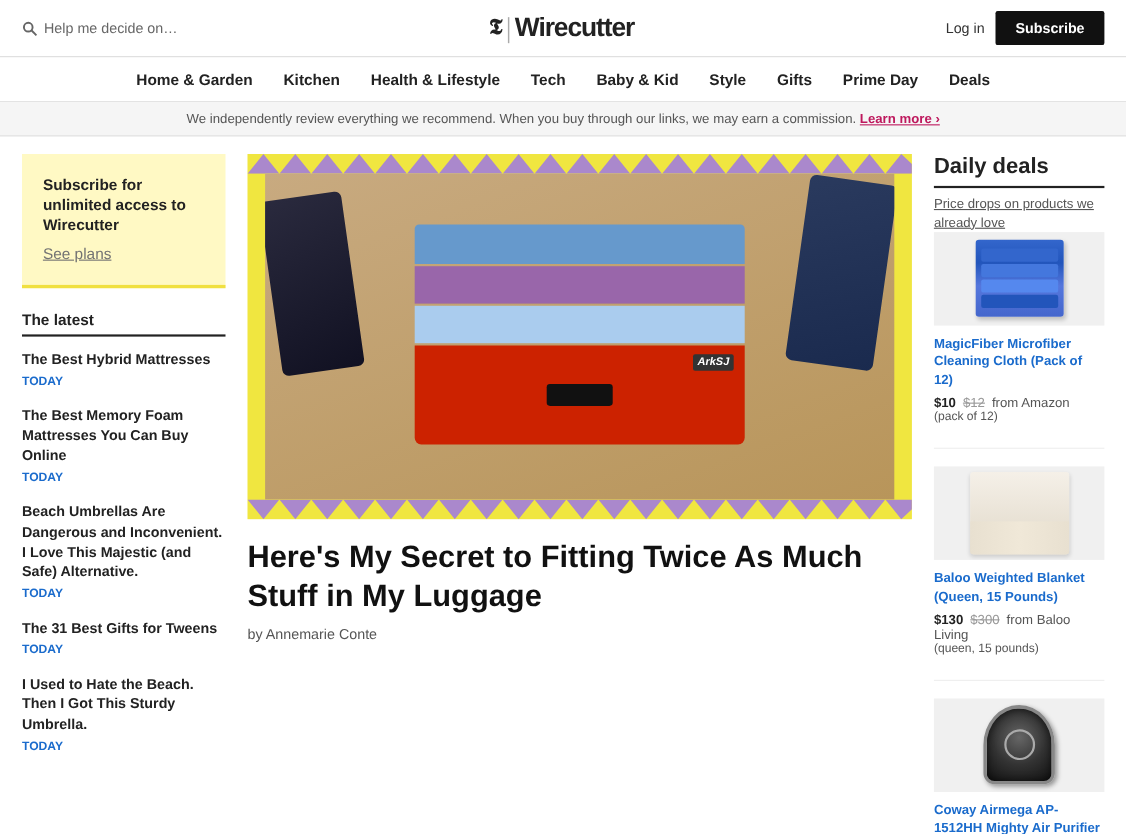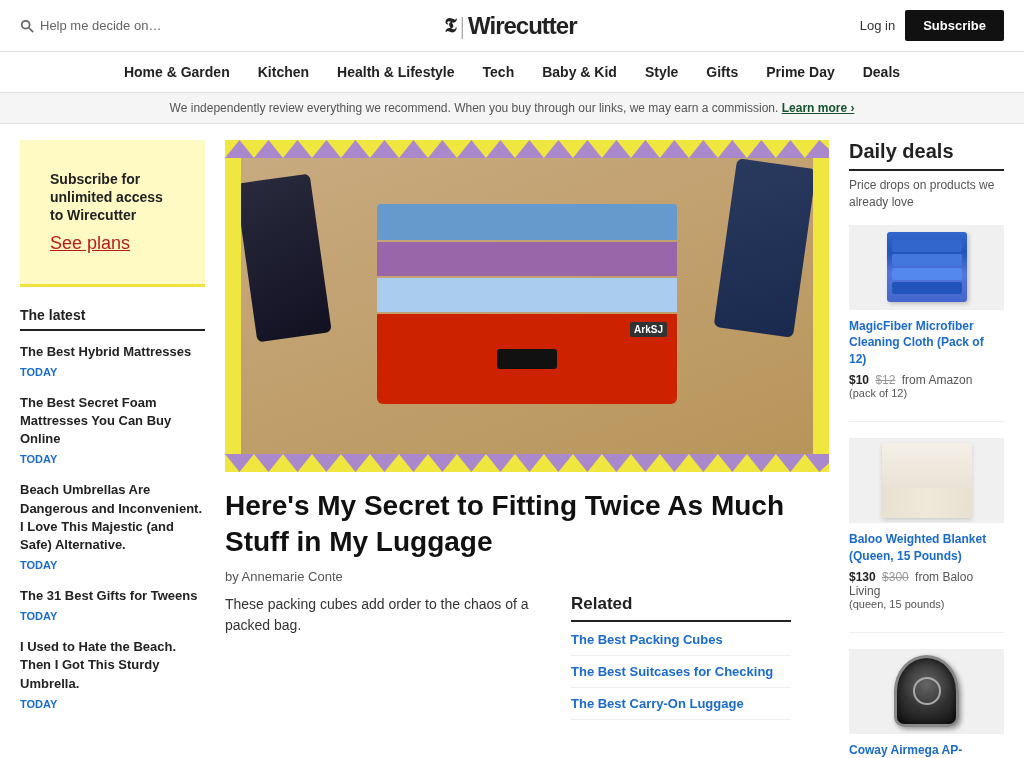--- a/index.html
+++ b/index.html
@@ -13,52 +13,52 @@
     .header-actions { display: flex; align-items: center; gap: 10px; }
     .btn-login { background: none; border: none; cursor: pointer; font-size: 13px; font-family: Liberation Sans, sans-serif; color: #333; }
     .btn-subscribe { background: #111; color: #fff; border: none; padding: 8px 18px; font-size: 13px; font-family: Arial, sans-serif; cursor: pointer; font-weight: bold; border-radius: 2px; }
 
     
     nav { display: flex; align-items: center; justify-content: center; gap: 28px; padding: 12px 4px; border-bottom: 1px solid #ddd; }
     nav a { text-decoration: none; color: #222; font-family: Arial, sans-serif; font-size: 14px; font-weight: 600; white-space: nowrap; }
 
     
     .disclaimer { text-align: center; background: #f5f5f5; padding: 8px 20px; font-family: Arial, sans-serif; font-size: 12px; color: #555; border-bottom: 1px solid #e0e0e0; }
-    .disclaimer a { color: #14532d; font-weight: bold; }
+    .disclaimer a { color: #be185d; font-weight: bold; }
 
     
     .main-container { display: flex; gap: 0; padding: 16px 20px; max-width: 1024px; margin: 0 auto; }
 
     
     .left-sidebar { width: 185px; min-width: 185px; margin-right: 20px; }
-    .subscribe-box { background: #fff9c4; padding: 30px; margin-bottom: 20px; border-bottom: 3px solid #f0e040; }
+    .subscribe-box { background: #fff9c4; padding: 19px; margin-bottom: 20px; border-bottom: 3px solid #f0e040; }
     .subscribe-box h3 { font-size: 14px; font-family: Arial, sans-serif; font-weight: bold; line-height: 1.3; margin-bottom: 8px; }
-    .subscribe-box a { color: #b91c1c; font-family: Arial, sans-serif; font-size: 18px; text-decoration: underline; cursor: pointer; }
+    .subscribe-box a { color: #737373; font-family: Arial, sans-serif; font-size: 14px; text-decoration: underline; cursor: pointer; }
 
     .latest-section h2 { font-family: Arial, sans-serif; font-size: 14px; font-weight: bold; border-bottom: 2px solid #222; padding-bottom: 6px; margin-bottom: 12px; }
     .latest-item { margin-bottom: 14px; }
     .latest-item h3 { font-size: 13px; font-family: Arial, sans-serif; font-weight: bold; line-height: 1.4; margin-bottom: 3px; cursor: pointer; }
     .latest-item .timestamp { color: #1a6bcc; font-family: Arial, sans-serif; font-size: 11px; font-weight: bold; text-transform: uppercase; }
 
     
     .center-content { flex: 1; min-width: 0; margin-right: 20px; }
-    .hero-image-box { position: relative; }
+    .hero-image-box { position: relative; font-style: italic; }
 
     .article-title { font-size: 28px; font-family: Arial, sans-serif; font-weight: bold; line-height: 1.3; margin-bottom: 8px; color: #111; }
     .article-byline { font-family: Arial, sans-serif; font-size: 13px; color: #555; margin-bottom: 10px; }
     .article-desc { font-family: Arial, sans-serif; font-size: 14px; color: #333; line-height: 1.5; max-width: 310px; }
 
     .related-section { float: right; width: 220px; margin-left: 16px; }
     .related-section h3 { font-family: Arial, sans-serif; font-size: 17px; font-weight: bold; border-bottom: 2px solid #222; padding-bottom: 6px; margin-bottom: 10px; }
     .related-link { display: block; font-family: Arial, sans-serif; font-size: 13px; color: #1a6bcc; text-decoration: none; margin-bottom: 8px; font-weight: bold; border-bottom: 1px solid #eee; padding-bottom: 8px; }
 
     
     .right-sidebar { width: 155px; min-width: 155px; }
     .daily-deals h2 { font-family: Arial, sans-serif; font-size: 20px; font-weight: bold; border-bottom: 2px solid #222; padding-bottom: 6px; margin-bottom: 6px; }
-    .daily-deals .subtitle { font-family: Arial, sans-serif; font-size: 12px; color: #555; margin-bottom: 14px; line-height: 1.4; }
+    .daily-deals .subtitle { font-family: Arial, sans-serif; font-size: 12px; color: #555; line-height: 1.4; text-decoration: underline; }
 
     .deal-item { margin-bottom: 16px; border-bottom: 1px solid #eee; padding-bottom: 22px; }
     .deal-img { width: 100%; height: 85px; background: #f0f0f0; margin-bottom: 8px; display: flex; align-items: center; justify-content: center; overflow: hidden; }
     .deal-title { font-family: Arial, sans-serif; font-size: 12px; font-weight: bold; color: #1a6bcc; margin-bottom: 5px; line-height: 1.4; cursor: pointer; }
     .deal-price { font-family: Arial, sans-serif; font-size: 12px; }
     .deal-price .current { font-weight: bold; color: #222; }
     .deal-price .original { color: #999; text-decoration: line-through; margin: 0 3px; }
     .deal-price .from { color: #555; }
     .deal-price .note { color: #555; font-size: 11px; display: block; }
 
@@ -115,21 +115,21 @@
     </div>
 
     <div class="latest-section">
       <h2>The latest</h2>
 
       <div class="latest-item">
         <h3>The Best Hybrid Mattresses</h3>
         <span class="timestamp">TODAY</span>
       </div>
       <div class="latest-item">
-        <h3>The Best Secret Foam Mattresses You Can Buy Online</h3>
+        <h3>The Best Memory Foam Mattresses You Can Buy Online</h3>
         <span class="timestamp">TODAY</span>
       </div>
       <div class="latest-item">
         <h3>Beach Umbrellas Are Dangerous and Inconvenient. I Love This Majestic (and Safe) Alternative.</h3>
         <span class="timestamp">TODAY</span>
       </div>
       <div class="latest-item">
         <h3>The 31 Best Gifts for Tweens</h3>
         <span class="timestamp">TODAY</span>
       </div>
@@ -170,30 +170,20 @@
         <svg width="100%" height="18" viewBox="0 0 500 18" preserveAspectRatio="none" style="display:block;">
           <polyline points="0,0 12,18 24,0 36,18 48,0 60,18 72,0 84,18 96,0 108,18 120,0 132,18 144,0 156,18 168,0 180,18 192,0 204,18 216,0 228,18 240,0 252,18 264,0 276,18 288,0 300,18 312,0 324,18 336,0 348,18 360,0 372,18 384,0 396,18 408,0 420,18 432,0 444,18 456,0 468,18 480,0 492,18 500,9 500,0 0,0" fill="#aa88cc"></polyline>
         </svg>
       </div>
     </div>
 
     <div>
       <h1 class="article-title">Here's My Secret to Fitting Twice As Much Stuff in My Luggage</h1>
       <p class="article-byline">by Annemarie Conte</p>
 
-      <div style="display:flex; gap:20px; align-items:flex-start;">
-        <p class="article-desc">These packing cubes add order to the chaos of a packed bag.</p>
-
-        <div class="related-section">
-          <h3>Related</h3>
-          <a href="#" class="related-link">The Best Packing Cubes</a>
-          <a href="#" class="related-link">The Best Suitcases for Checking</a>
-          <a href="#" class="related-link">The Best Carry-On Luggage</a>
-        </div>
-      </div>
     </div>
   </main>
 
   <aside class="right-sidebar">
     <div class="daily-deals">
       <h2>Daily deals</h2>
       <p class="subtitle">Price drops on products we already love</p>
 
       <div class="deal-item">
         <div class="deal-img">

